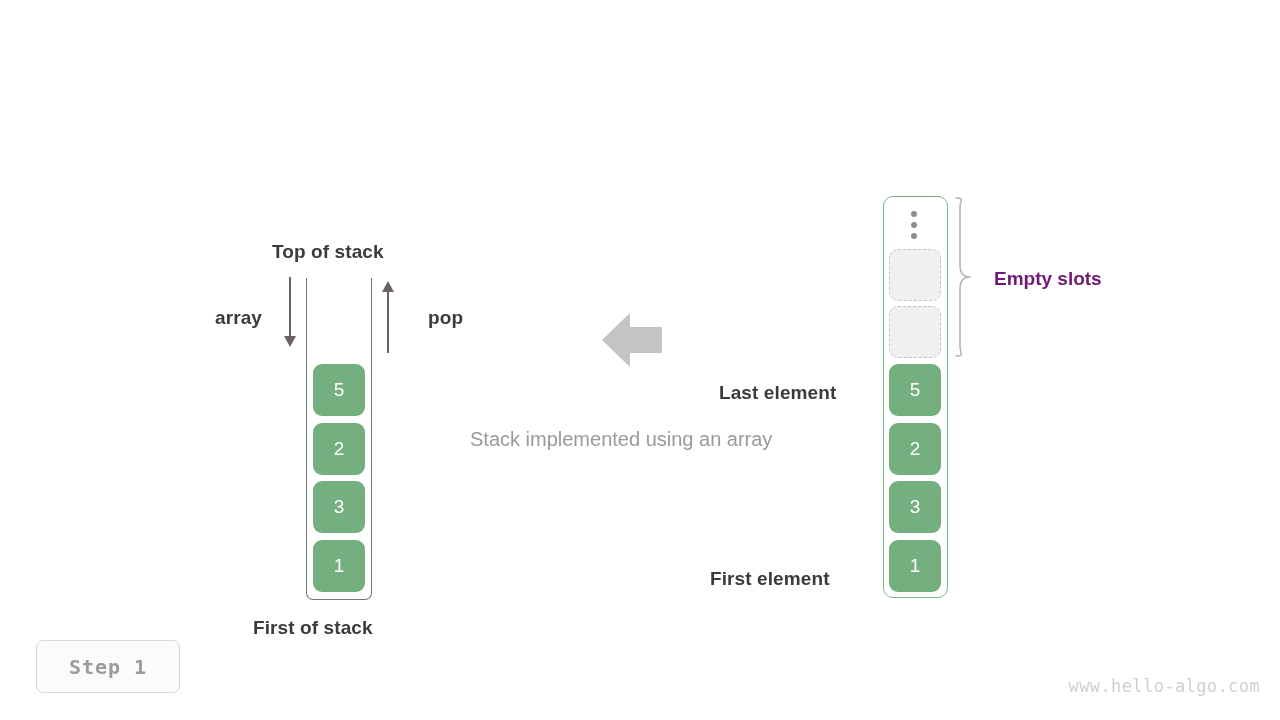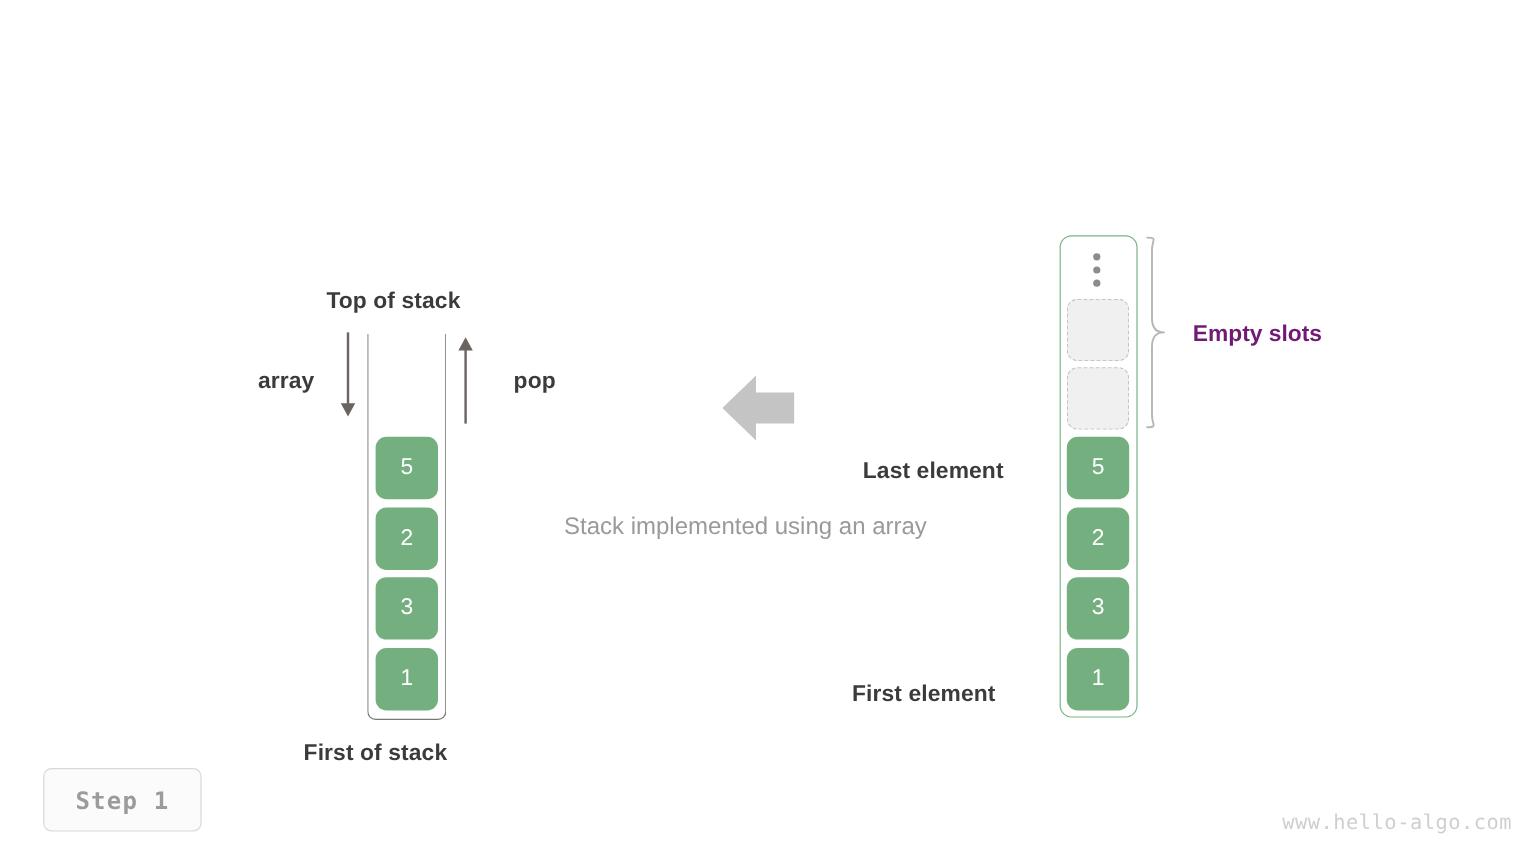--- a/index.html
+++ b/index.html
@@ -162,21 +162,21 @@
     top: 196px;
     width: 22px;
     height: 162px;
   }
 
   
   #step-badge {
     position: absolute;
     left: 36px;
     top: 640px;
-    width: 132px;
+    width: 144px;
     height: 53px;
     box-sizing: border-box;
     border: 1.4px solid #d8d8d8;
     border-radius: 7px;
     background: #fbfbfb;
     display: flex;
     align-items: center;
     justify-content: center;
     font-family: "DejaVu Sans Mono", monospace;
     font-size: 20px;

